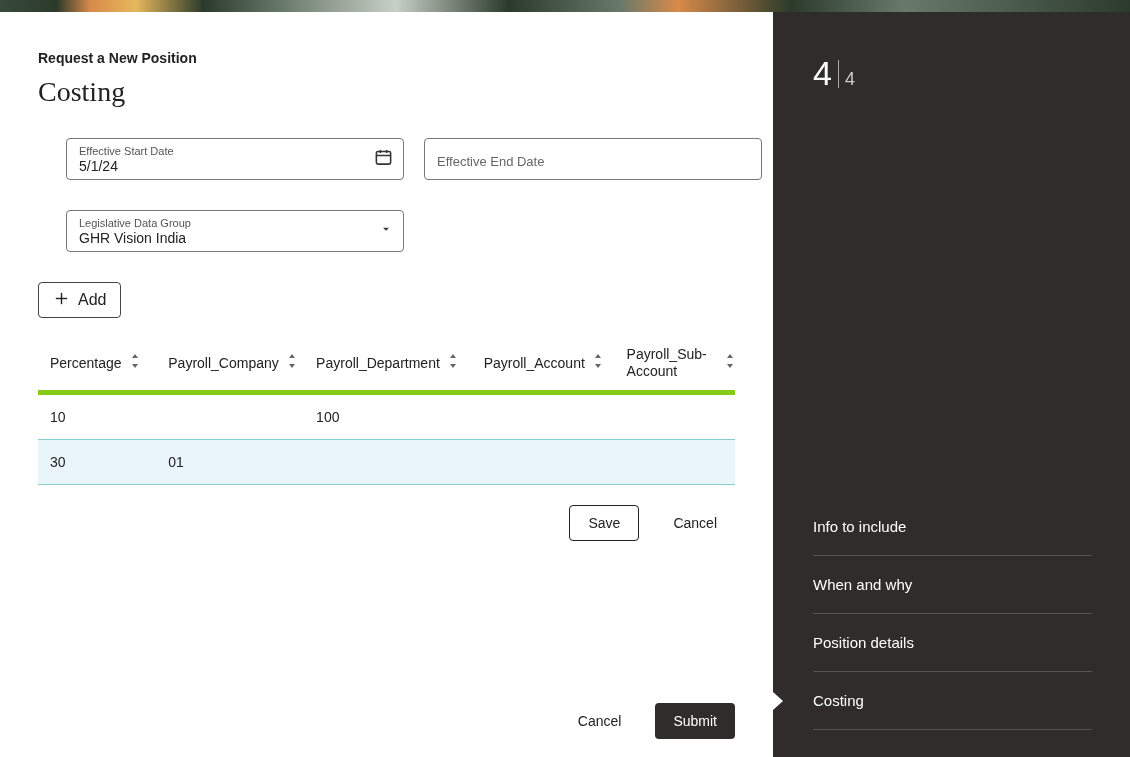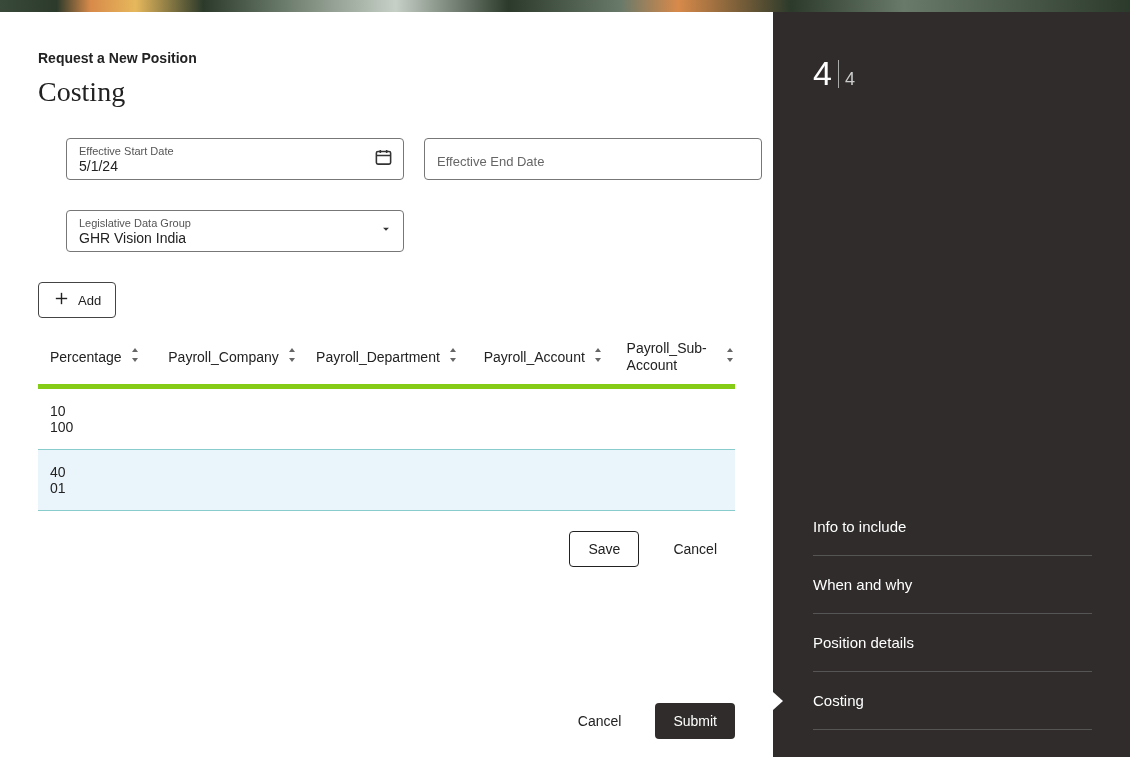--- a/index.html
+++ b/index.html
@@ -26,36 +26,36 @@
   .field-label { font-size:11px; color:#555; line-height:1; }
   .field-value { font-size:14px; color:#222; line-height:1.3; }
   .field-placeholder { font-size:13px; color:#666; }
   .field-icon { position:absolute; right:10px; top:50%; transform:translateY(-50%); color:#333; }
   .calendar-icon svg { width:19px; height:19px; }
   .chevron-down svg { width:14px; height:14px; }
 
   .add-btn {
     display:inline-flex; align-items:center; gap:8px;
     border:1px solid #444; border-radius:4px; height:36px; padding:0 14px;
-    font-size:13px; color:#222; background:#fff; cursor:pointer;
-    margin-bottom:14px;
+    font-size:16px; color:#222; background:#fff; cursor:pointer;
+    margin-bottom:20px;
   }
   .plus-icon svg { width:17px; height:17px; }
 
   .table { width:697px; }
   .thead { display:flex; border-bottom:5px solid #84cc16; padding:8px 0 10px 12px; }
   .th { display:flex; align-items:center; font-size:14px; color:#222; font-weight:400; }
   .th .sort-icon { margin-left:8px; color:#666; }
   .sort-icon svg { width:10px; height:14px; }
   .col-perc { width:120px; }
   .col-comp { width:150px; }
   .col-dept { width:170px; }
   .col-acct { width:145px; }
   .col-sub  { width:110px; line-height:1.2; }
-  .tbody .trow { display:flex; padding:14px 0 14px 12px; font-size:14px; color:#222;flex-direction:column; }
+  .tbody .trow { display:flex; padding:14px 0 14px 12px; font-size:14px; color:#222; }
   .trow.selected { background:#eaf4fb; border-top:1px solid #8cc; border-bottom:1px solid #8cc; }
   .trow .td { }
   .td-perc { width:120px; }
   .td-comp { width:150px; }
   .td-dept { width:170px; }
   .td-acct { width:145px; }
   .td-sub  { width:110px; }
 
   .total-row {
     width:697px; border:1px solid #ccc; border-radius:4px; height:42px;
@@ -185,21 +185,21 @@
       </div>
       <div class="tbody">
         <div class="trow">
           <div class="td td-perc">10</div>
           <div class="td td-comp"></div>
           <div class="td td-dept">100</div>
           <div class="td td-acct"></div>
           <div class="td td-sub"></div>
         </div>
         <div class="trow selected">
-          <div class="td td-perc">40</div>
+          <div class="td td-perc">30</div>
           <div class="td td-comp">01</div>
           <div class="td td-dept"></div>
           <div class="td td-acct"></div>
           <div class="td td-sub"></div>
         </div>
       </div>
     </div>
 
 
     <div class="section-actions">

